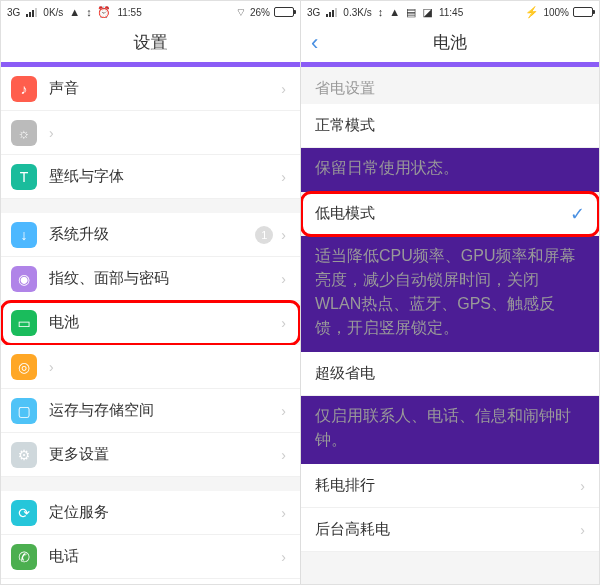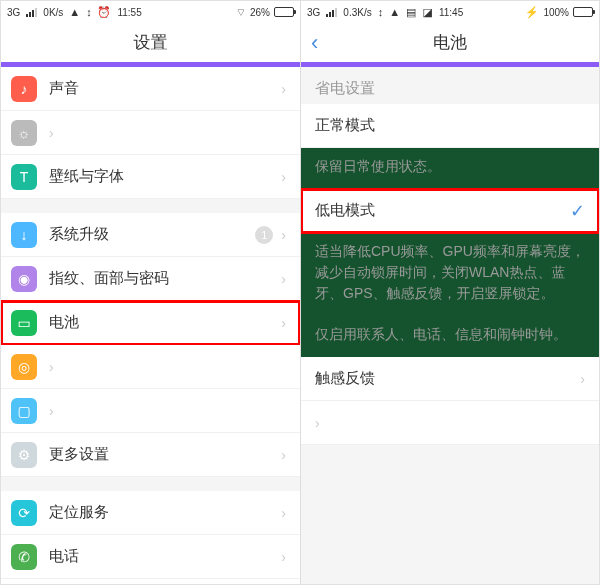--- a/index.html
+++ b/index.html
@@ -30,23 +30,23 @@
     
     .content { flex: 1; overflow-y: hidden; }
     .section-label { padding: 12px 14px 6px; font-size: 15px; color: #999; }
     .row { background: #fff; display: flex; align-items: center; padding: 0 14px; height: 44px; border-bottom: 1px solid #f0f0f0; position: relative; }
     .row.with-icon { padding-left: 10px; }
     .app-icon { width: 26px; height: 26px; border-radius: 6px; margin-right: 12px; display: flex; align-items: center; justify-content: center; font-size: 14px; color:#fff; flex-shrink:0; }
     .row-label { flex: 1; font-size: 15px; color: #333; }
     .chev { color: #ccc; font-size: 14px; }
     .badge { background:#ddd; color:#fff; border-radius:9px; min-width:18px; height:18px; font-size:11px; display:inline-flex; align-items:center; justify-content:center; padding:0 5px; margin-right:8px;}
     .gap { height: 14px; background:#f5f5f5; }
-    .desc { padding: 8px 14px 12px; font-size: 14px; color: #999; line-height: 1.5; background:#14532d; }
+    .desc { padding: 8px 14px 12px; font-size: 16px; color: #999; line-height: 1.5; background:#4c1d95; }
     .check { color:#4a90e2; font-size:18px; }
-    .highlight { outline: 3px solid #ff0000; outline-offset: -2px; }
+    .highlight { outline: 3px solid #ff0000; outline-offset: -2px; border-radius: 10px; }
 
     
     .ic-red{background:#ff5e4d}.ic-gray{background:#bbb}.ic-teal{background:#1abc9c}
     .ic-blue{background:#4db8ff}.ic-purple{background:#b084e8}.ic-green{background:#1abc5c}
     .ic-orange{background:#ffa726}.ic-lblue{background:#4fc3f7}.ic-silver{background:#cfd8dc}
     .ic-teal2{background:#26c6da}.ic-green2{background:#4caf50}
   </style>
 </head>
 <body>
 
@@ -108,20 +108,21 @@
           <span class="app-icon ic-green">▭</span>
           <span class="row-label">电池</span>
           <span class="chev">›</span>
         </div>
         <div class="row with-icon">
           <span class="app-icon ic-orange">◎</span>
           <span class="chev">›</span>
         </div>
         <div class="row with-icon">
           <span class="app-icon ic-lblue">▢</span>
+          <span class="row-label">运存与存储空间</span>
           <span class="chev">›</span>
         </div>
         <div class="row with-icon">
           <span class="app-icon ic-silver">⚙</span>
           <span class="row-label">更多设置</span>
           <span class="chev">›</span>
         </div>
         <div class="gap"></div>
         <div class="row with-icon">
           <span class="app-icon ic-teal2">⟳</span>
@@ -171,25 +172,29 @@
         <span class="row-label">正常模式</span>
       </div>
       <div class="desc">保留日常使用状态。</div>
 
       <div class="row highlight">
         <span class="row-label">低电模式</span>
         <span class="check">✓</span>
       </div>
       <div class="desc">适当降低CPU频率、GPU频率和屏幕亮度，减少自动锁屏时间，关闭WLAN热点、蓝牙、GPS、触感反馈，开启竖屏锁定。</div>
 
+      <div class="row">
+        <span class="row-label">超级省电</span>
+      </div>
       <div class="desc">仅启用联系人、电话、信息和闹钟时钟。</div>
 
 
       <div class="row">
-        <span class="row-label">触感反馈</span>
+        <span class="row-label">耗电排行</span>
         <span class="chev">›</span>
       </div>
       <div class="row">
+        <span class="row-label">后台高耗电</span>
         <span class="chev">›</span>
       </div>
     </div>
   </div>
 </div>
 
 </body></html>

